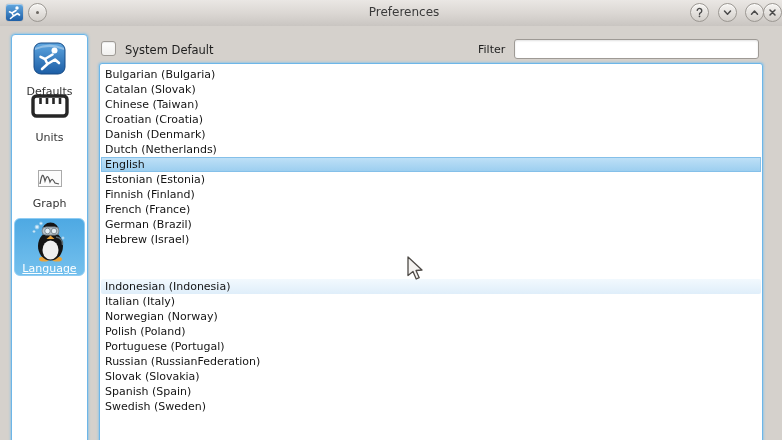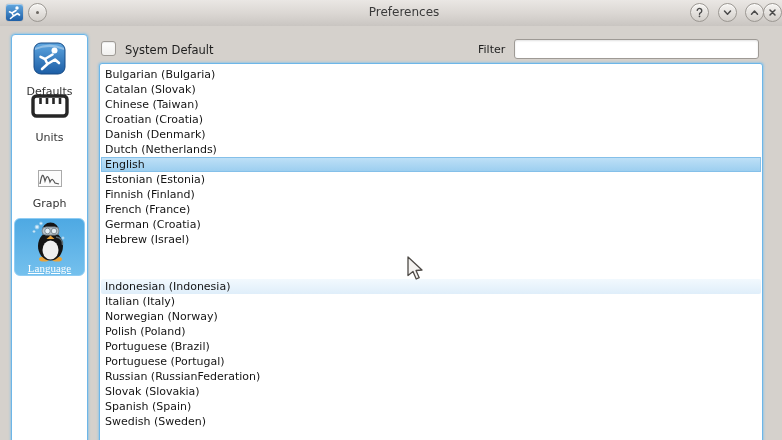--- a/index.html
+++ b/index.html
@@ -47,21 +47,21 @@
   }
   .side-item { position:absolute; left:0; width:100%; text-align:center; cursor:default; }
   .side-item .icon { display:block; margin:0 auto; }
   .side-label { display:block; margin-top:10px; color:#333; font-size:11px; }
   .side-item.selected {
     left:2px; width:71px; height:58px; border-radius:6px;
     background: linear-gradient(#4ea9e3, #74c0ed);
     border:1px solid #8fccf3; box-sizing:border-box;
   }
   .side-item.selected .side-label {
-    color:#ffffff; text-decoration:underline; margin-top:0px;font-family:Liberation Serif, serif;
+    color:#ffffff; text-decoration:underline; margin-top:0px;
   }
 
   
   .checkbox {
     position:absolute; left:101px; top:41px; width:15px; height:15px;
     background: linear-gradient(#fefefe, #f1f0ee);
     border:1px solid #9e9a95; border-radius:3px; box-sizing:border-box;
     box-shadow: inset 0 1px 1px rgba(0,0,0,.08);
   }
   .checkbox-label { position:absolute; left:125px; top:43px; font-size:11.5px; color:#1e1e1e; }
@@ -204,27 +204,26 @@
       <div class="row">Bulgarian (Bulgaria)</div>
       <div class="row">Catalan (Slovak)</div>
       <div class="row">Chinese (Taiwan)</div>
       <div class="row">Croatian (Croatia)</div>
       <div class="row">Danish (Denmark)</div>
       <div class="row">Dutch (Netherlands)</div>
       <div class="row selected">English</div>
       <div class="row">Estonian (Estonia)</div>
       <div class="row">Finnish (Finland)</div>
       <div class="row">French (France)</div>
-      <div class="row">German (Croatia)</div>
+      <div class="row">German (Brazil)</div>
       <div class="row">Hebrew (Israel)</div>
       <div class="row hovered">Indonesian (Indonesia)</div>
       <div class="row">Italian (Italy)</div>
       <div class="row">Norwegian (Norway)</div>
       <div class="row">Polish (Poland)</div>
-      <div class="row">Portuguese (Brazil)</div>
       <div class="row">Portuguese (Portugal)</div>
       <div class="row">Russian (RussianFederation)</div>
       <div class="row">Slovak (Slovakia)</div>
       <div class="row">Spanish (Spain)</div>
       <div class="row">Swedish (Sweden)</div>
     </div>
 
   <div class="cursor">
     <svg width="18" height="26" viewBox="0 0 18 26">
       <path d="M2 1 L2 19.5 L7 15.5 L10.2 23 L13.2 21.7 L10 14.5 L16 14 Z" fill="#f4f2f0" stroke="#4e4a46" stroke-width="1.3" stroke-linejoin="round"></path>

